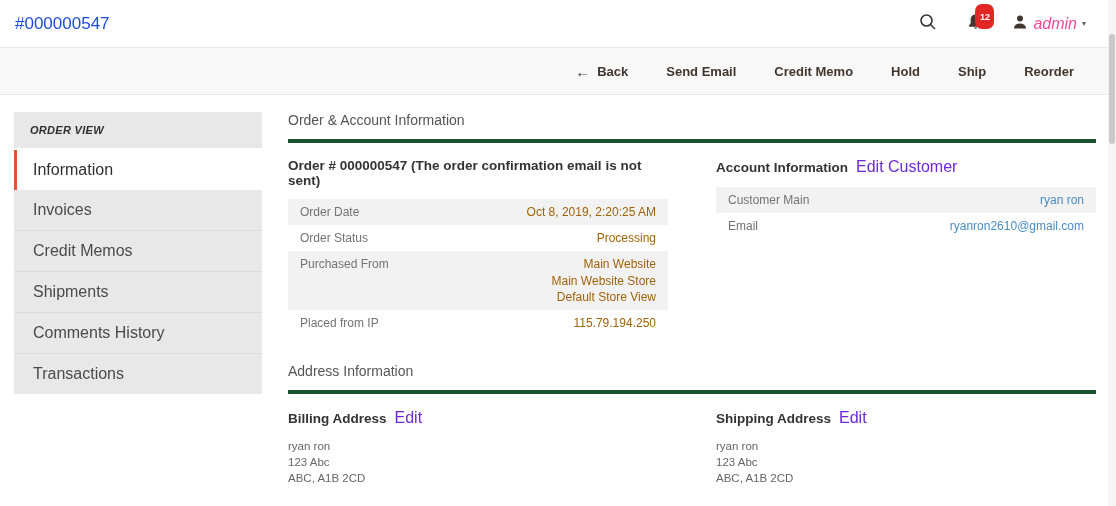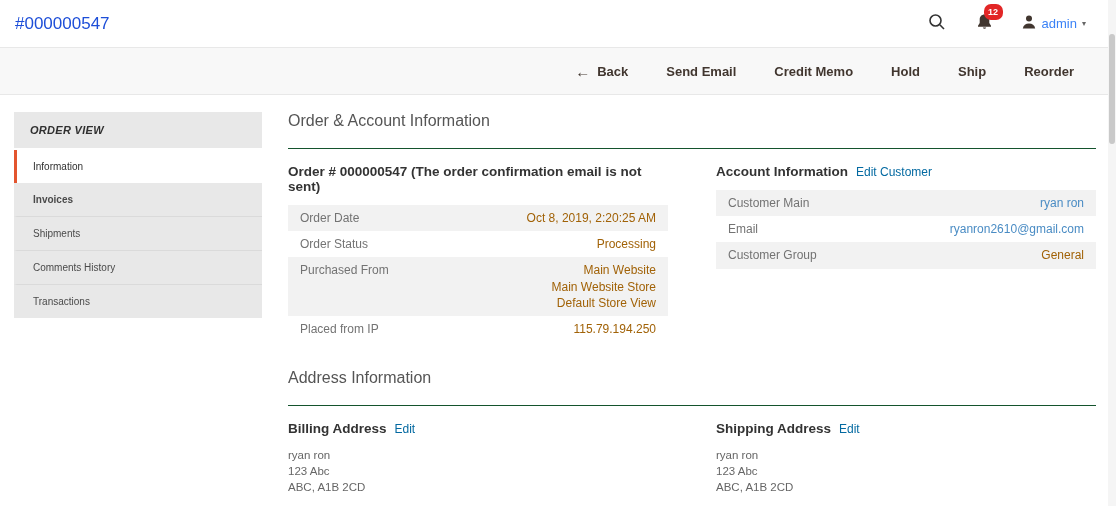--- a/index.html
+++ b/index.html
@@ -9,58 +9,58 @@
 
   
   .top-header { height: 48px; display: flex; align-items: center;
     justify-content: space-between; padding: 0 30px 0 15px; background: #fff;
     border-bottom: 1px solid #e8e8e8; }
   .page-title { font-size: 17px; color: #1d4ed8; font-weight: 400; }
   .header-right { display: flex; align-items: center; gap: 26px; }
   .icon-btn { background: none; border: none; cursor: pointer; display: flex;
     align-items: center; position: relative; padding: 2px; }
   .badge { position: absolute; top: -7px; left: 10px; background: #e22626;
-    color: #fff; font-size: 9px; font-weight: bold; min-width: 19px; height: 16px;
+    color: #fff; font-size: 9px; font-weight: bold; min-width: 19px; height: 25px;
     border-radius: 7px; display: flex; align-items: center; justify-content: center;
     padding: 0 3px; }
   .admin-chip { display: flex; align-items: center; gap: 5px; background: none;
     border: none; cursor: pointer; }
-  .admin-label { font-size: 13px; color: #3b82f6; }
+  .admin-label { font-size: 16px; color: #ec4899; font-style: italic; }
   .caret { font-size: 8px; color: #666; }
 
   
   .toolbar { height: 47px; background: #f8f8f8; border-bottom: 1px solid #e8e8e8;
     display: flex; align-items: center; justify-content: flex-end; gap: 38px;
     padding-right: 42px; }
   .tb-btn { background: none; border: none; cursor: pointer; font-size: 13px;
     font-weight: 600; color: #41362f; font-family: inherit; display: flex;
     align-items: center; gap: 7px; }
   .back-arrow { font-size: 15px; font-weight: 400; }
 
   
   .content { display: flex; padding-top: 17px; }
   .sidebar { width: 248px; margin-left: 14px; flex: none; }
   .sidebar-title { background: #e8e8e8; padding: 12px 16px; font-size: 11px;
     font-weight: bold; color: #303030; letter-spacing: .3px; margin-bottom: 2px; font-style: italic; }
-  .side-item { background: #e8e8e8; padding: 11px 16px; font-size: 10px;
+  .side-item { background: #e8e8e8; padding: 11px 16px; font-size: 16px;
     color: #4a4a4a; cursor: pointer; border-left: 3px solid transparent;
     border-top: 1px solid #dadada; }
   .side-item:first-child { border-top: none; }
   .side-item.active { background: #fff; border-left-color: #e3552f;
     color: #303030; border-top: none; }
-  .side-item.active + .side-item { border-top: none; font-weight: bold; }
+  .side-item.active + .side-item { border-top: none; }
 
   .main { flex: 1; margin: 0 20px 0 26px; }
-  .section-heading { font-size: 16px; font-weight: 400; color: #555;
-    padding-bottom: 18px; border-bottom: 1px solid #14532d; }
+  .section-heading { font-size: 14px; font-weight: 400; color: #555;
+    padding-bottom: 11px; border-bottom: 4px solid #14532d; }
   .cols { display: grid; grid-template-columns: 1fr 1fr; column-gap: 37px; gap: 48px; }
   .block-title-row { display: flex; align-items: baseline; gap: 8px;
     margin: 15px 0 11px; }
   .block-title { font-size: 13.5px; font-weight: 700; color: #333; }
-  .edit-link { font-size: 12px; color: #0369a1; text-decoration: none; cursor: pointer; }
+  .edit-link { font-size: 16px; color: #6d28d9; text-decoration: none; cursor: pointer; }
 
   .kv-table { width: 100%; }
   .kv-row { display: flex; justify-content: space-between; padding: 5px 12px;
     font-size: 12px; line-height: 1.35; }
   .kv-row.shaded { background: #f2f2f2; }
   .kv-label { color: #737373; }
   .kv-value { color: #a16207; text-align: right; white-space: pre-line; }
   .kv-value.link { color: #4a8cc4; cursor: pointer; }
 
   .address-section { margin-top: 27px; }
@@ -120,20 +120,21 @@
   <button class="tb-btn">Reorder</button>
 </div>
 
 <div class="content">
 
   <div class="sidebar">
     <div class="sidebar-title">ORDER VIEW</div>
     <div>
       <div class="side-item active">Information</div>
       <div class="side-item">Invoices</div>
+      <div class="side-item">Credit Memos</div>
       <div class="side-item">Shipments</div>
       <div class="side-item">Comments History</div>
       <div class="side-item">Transactions</div>
     </div>
   </div>
 
   <div class="main">
 
     <div class="section-heading">Order &amp; Account Information</div>
 
@@ -171,24 +172,20 @@
           <a class="edit-link">Edit Customer</a>
         </div>
         <div class="kv-table">
           <div class="kv-row shaded">
             <span class="kv-label">Customer Main</span>
             <span class="kv-value link">ryan ron</span>
           </div>
           <div class="kv-row">
             <span class="kv-label">Email</span>
             <span class="kv-value link">ryanron2610@gmail.com</span>
-          </div>
-          <div class="kv-row shaded">
-            <span class="kv-label">Customer Group</span>
-            <span class="kv-value">General</span>
           </div>
         </div>
       </div>
     </div>
 
     <div class="address-section">
       <div class="section-heading">Address Information</div>
       <div class="cols">
         <div>
           <div class="block-title-row">

